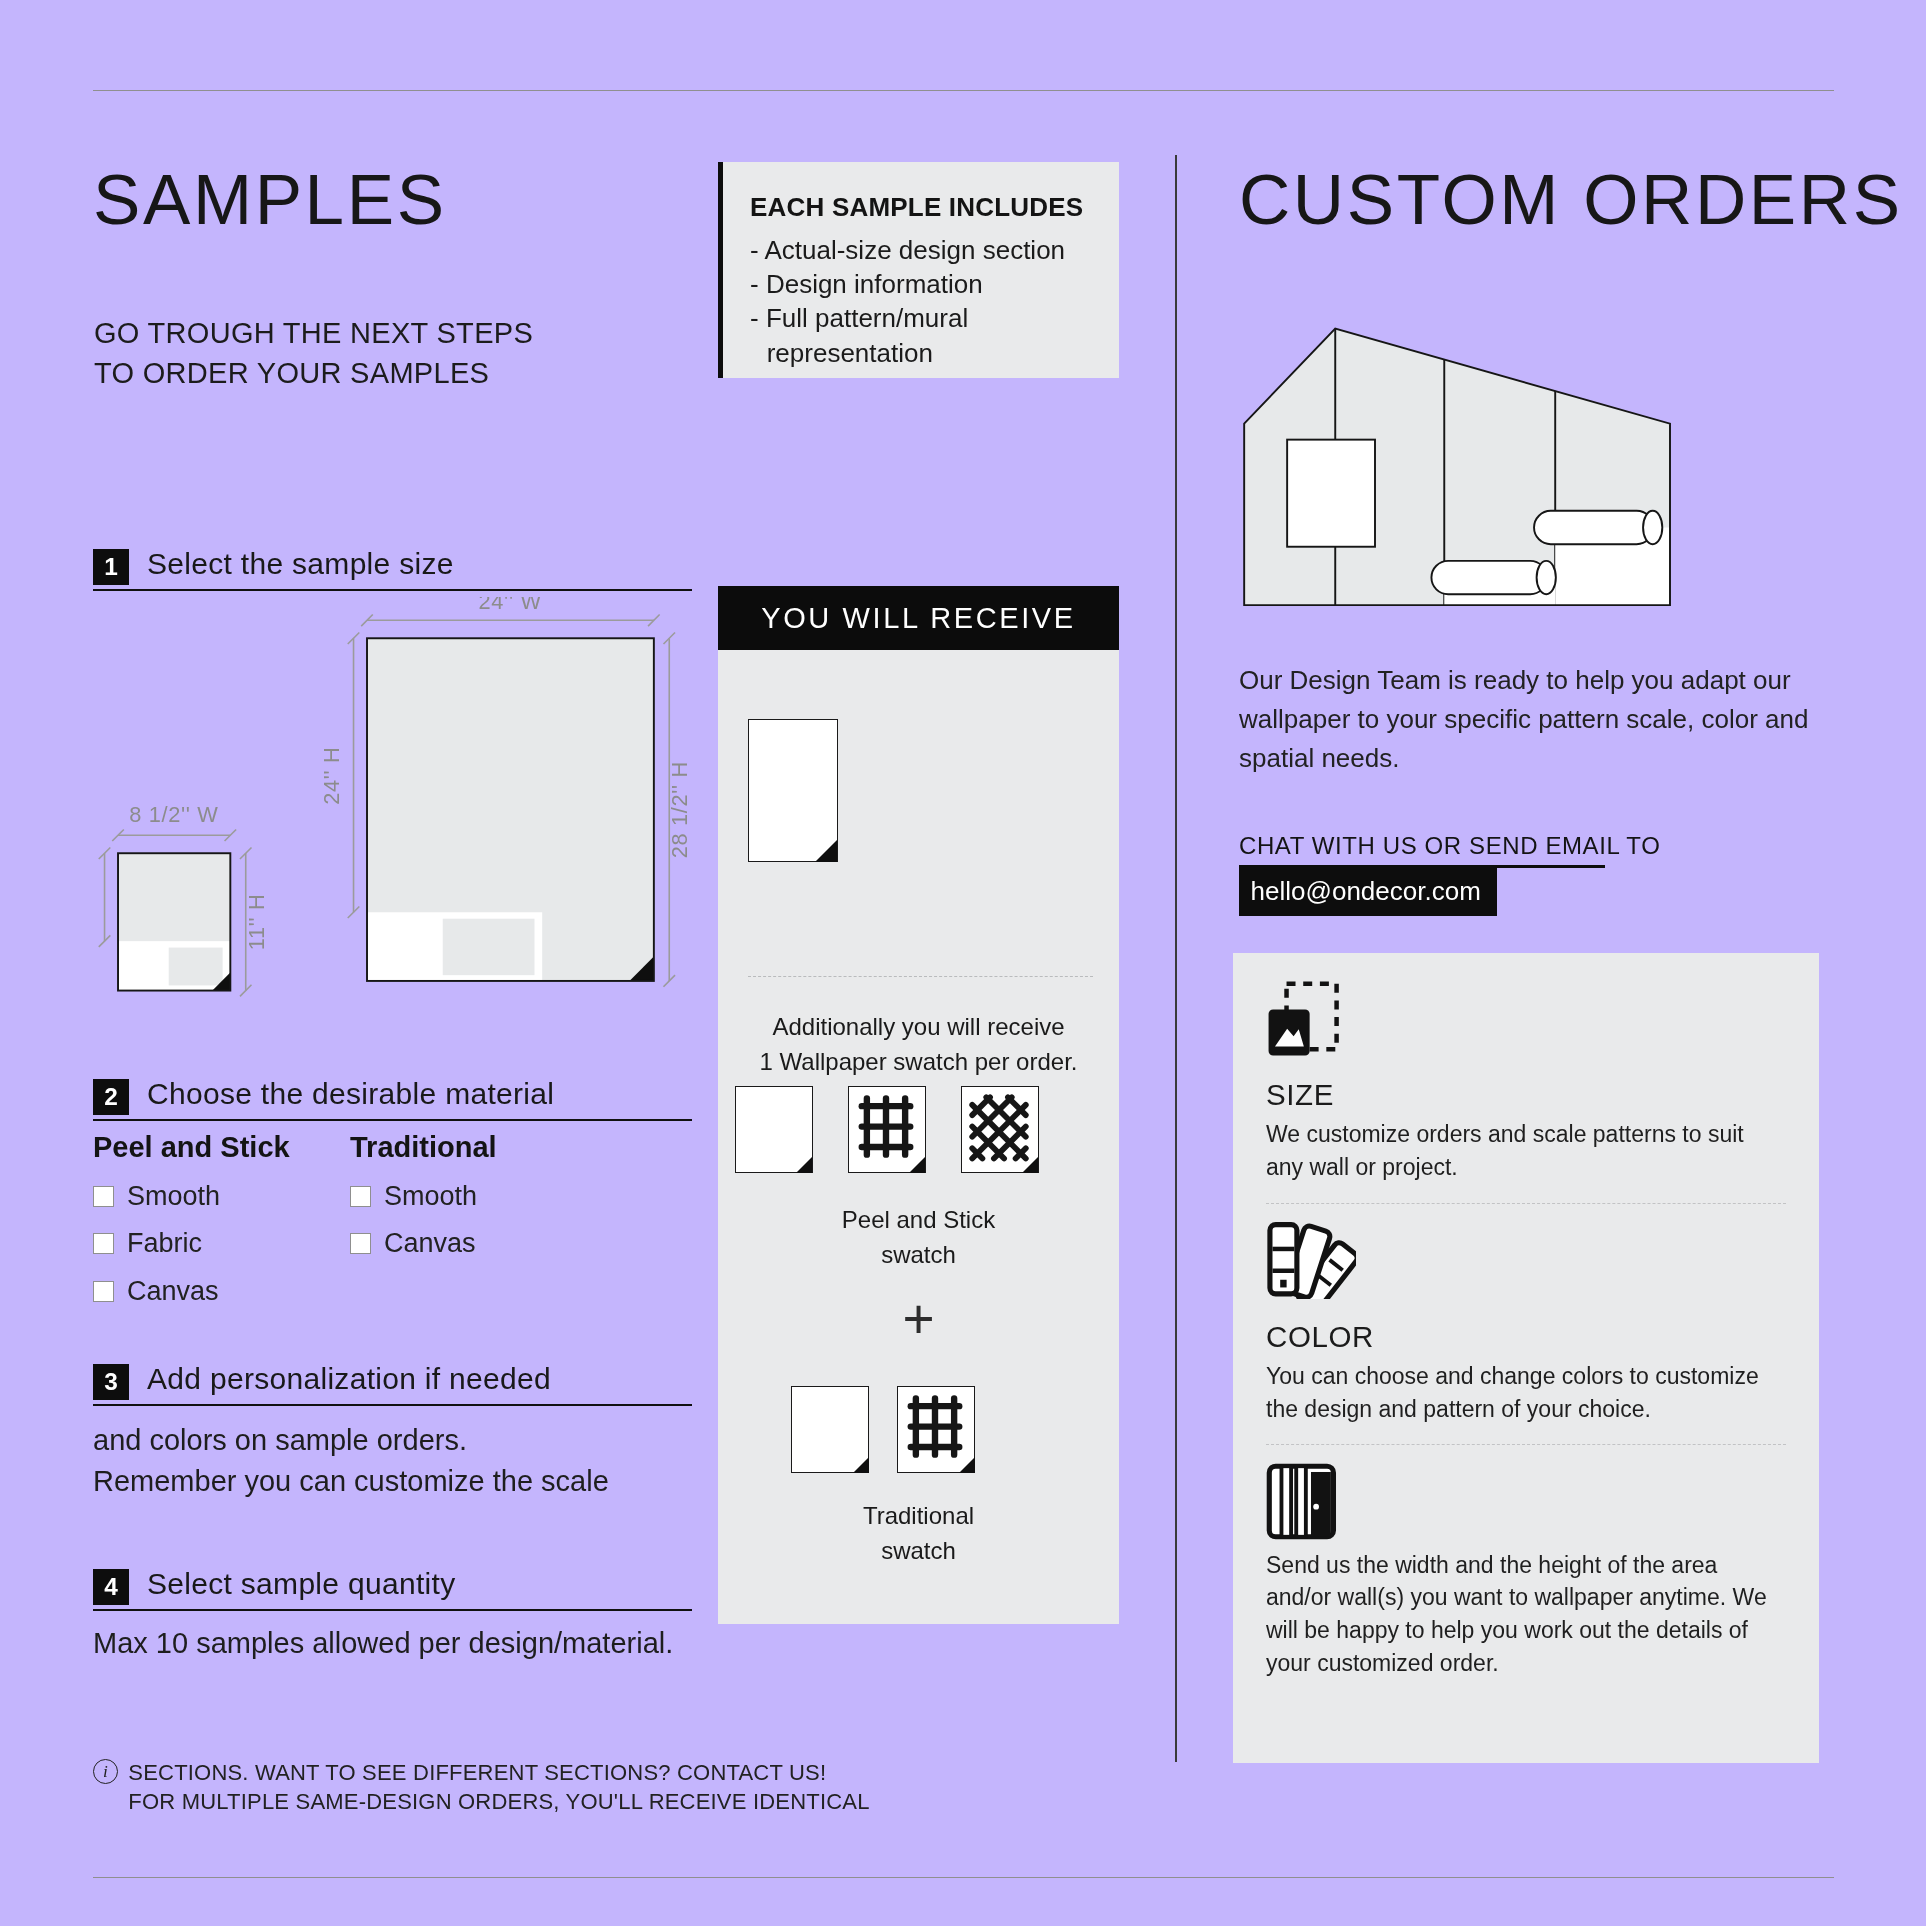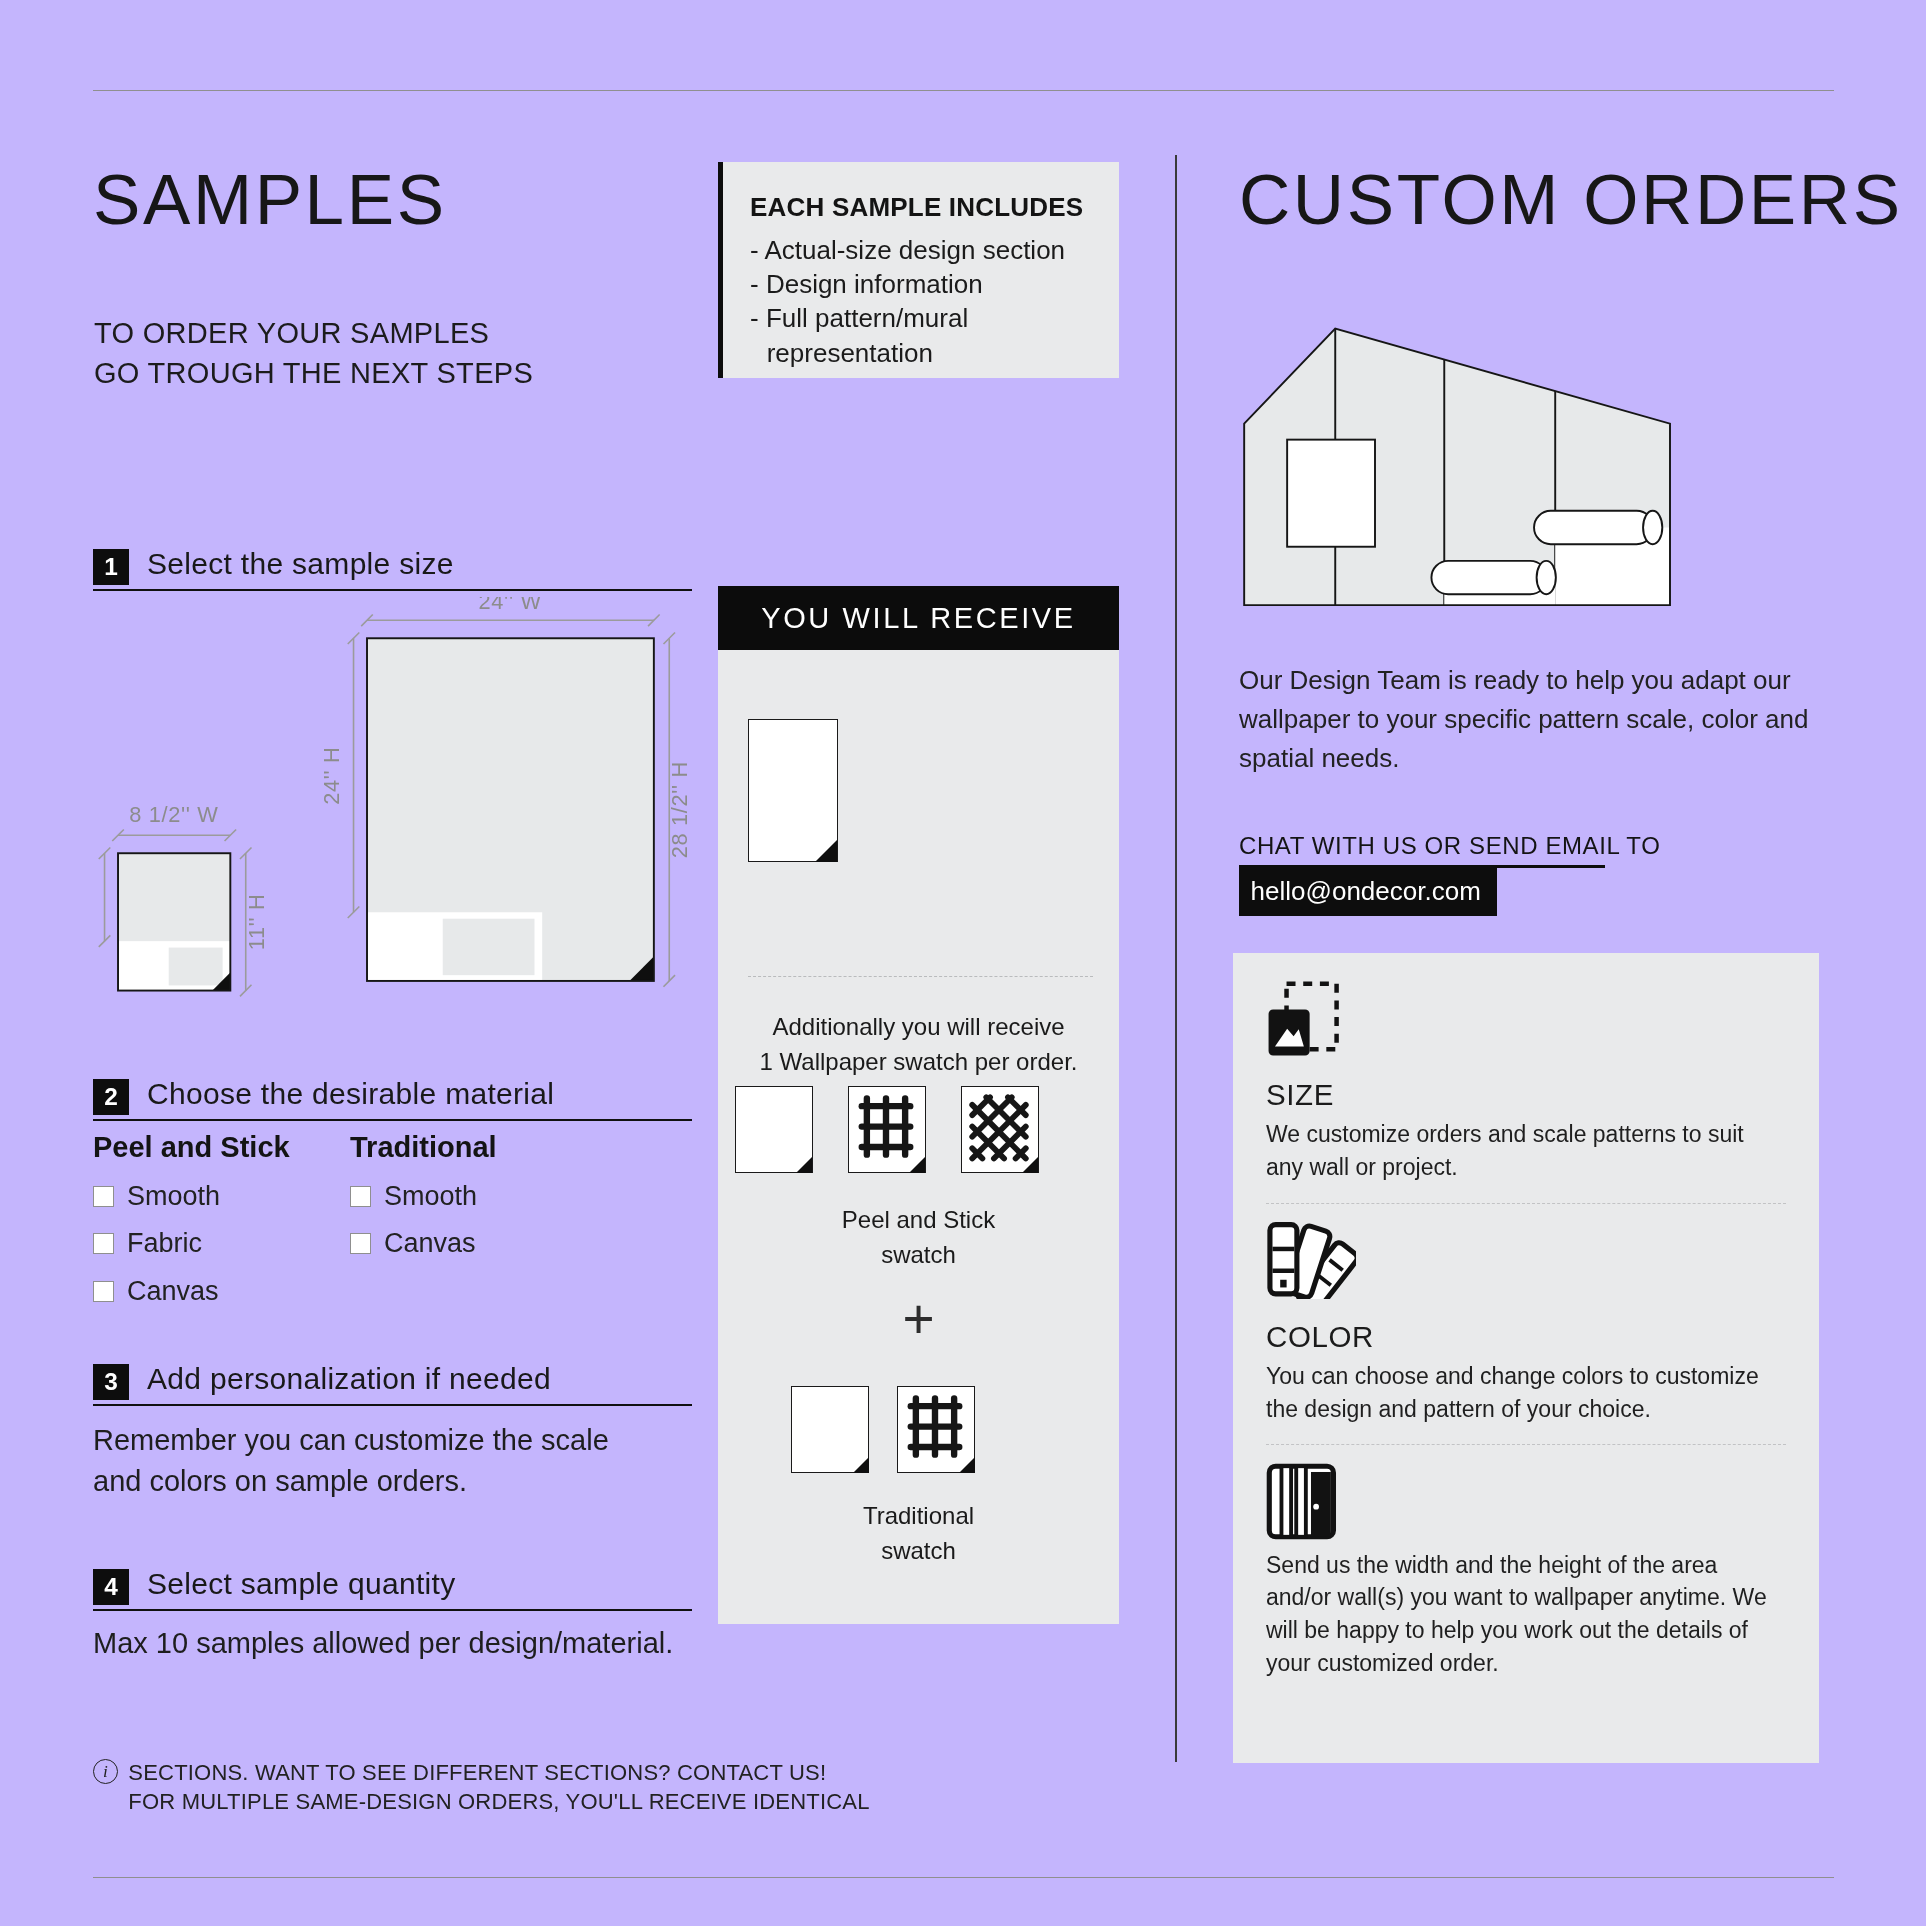--- a/index.html
+++ b/index.html
@@ -55,22 +55,22 @@
 
 <div class="page">
 
   <div class="abs rule" style="left:93px;top:90px;width:1741px;"></div>
   <div class="abs rule" style="left:93px;top:1877px;width:1741px;"></div>
   <div class="abs vdiv" style="left:1175px;top:155px;height:1607px;"></div>
 
   <div class="abs big-title" style="left:93px;top:159px;">SAMPLES</div>
 
   <div class="abs intro" style="left:94px;top:313px;">
+    <div>GO TROUGH THE NEXT STEPS</div>
     <div>TO ORDER YOUR SAMPLES</div>
-    <div>GO TROUGH THE NEXT STEPS</div>
   </div>
 
   <div class="abs step-row" style="left:93px;top:547px;">
     <div class="step-num">1</div>
     <div class="step-title">Select the sample size</div>
   </div>
 
   <svg class="abs" style="left:93px;top:597px;" width="600" height="456" viewBox="0 0 935 710">
 
     <g>
@@ -151,22 +151,22 @@
       <span class="cb"></span>
       <span>Canvas</span>
     </div>
   </div>
 
   <div class="abs step-row" style="left:93px;top:1362px;">
     <div class="step-num">3</div>
     <div class="step-title">Add personalization if needed</div>
   </div>
   <div class="abs note" style="left:93px;top:1420px;">
+    <div>and colors on sample orders.</div>
     <div>Remember you can customize the scale</div>
-    <div>and colors on sample orders.</div>
   </div>
 
   <div class="abs step-row" style="left:93px;top:1567px;">
     <div class="step-num">4</div>
     <div class="step-title">Select sample quantity</div>
   </div>
   <div class="abs note" style="left:93px;top:1623px;">Max 10 samples allowed per design/material.</div>
 
   <div class="abs foot" style="left:93px;top:1758px;width:803px;">
     <div class="foot-icon">i</div>

